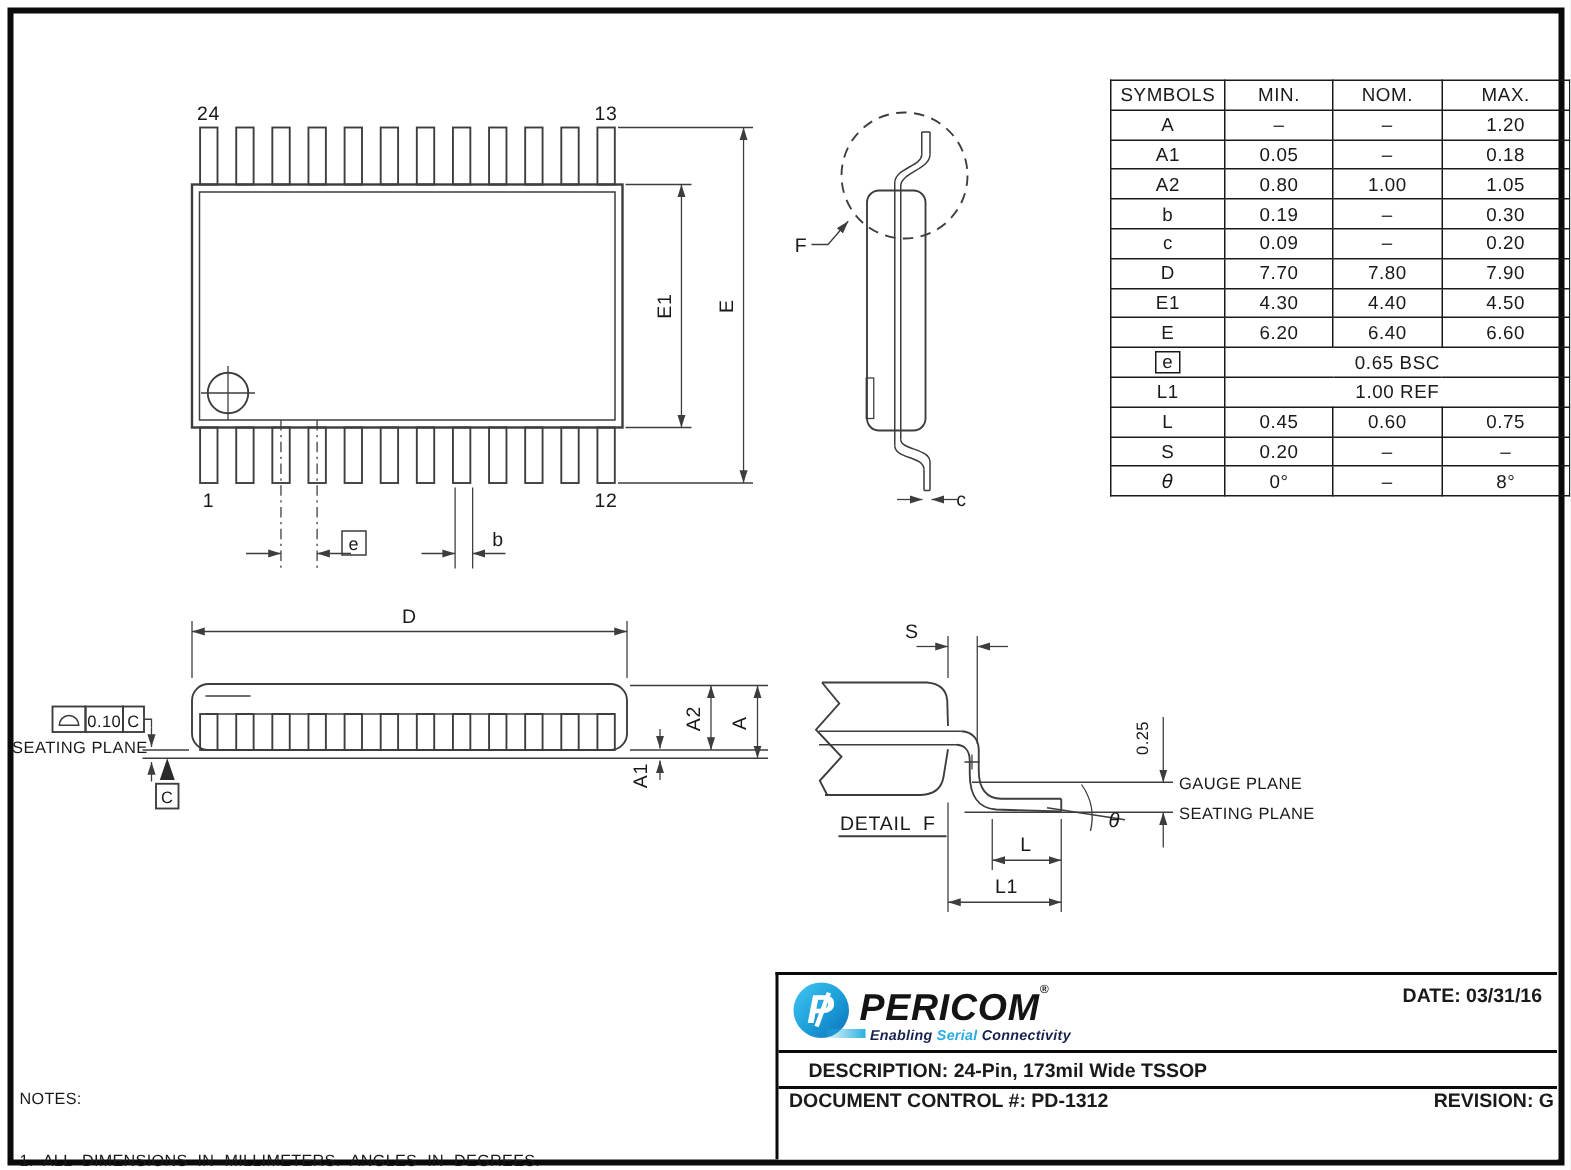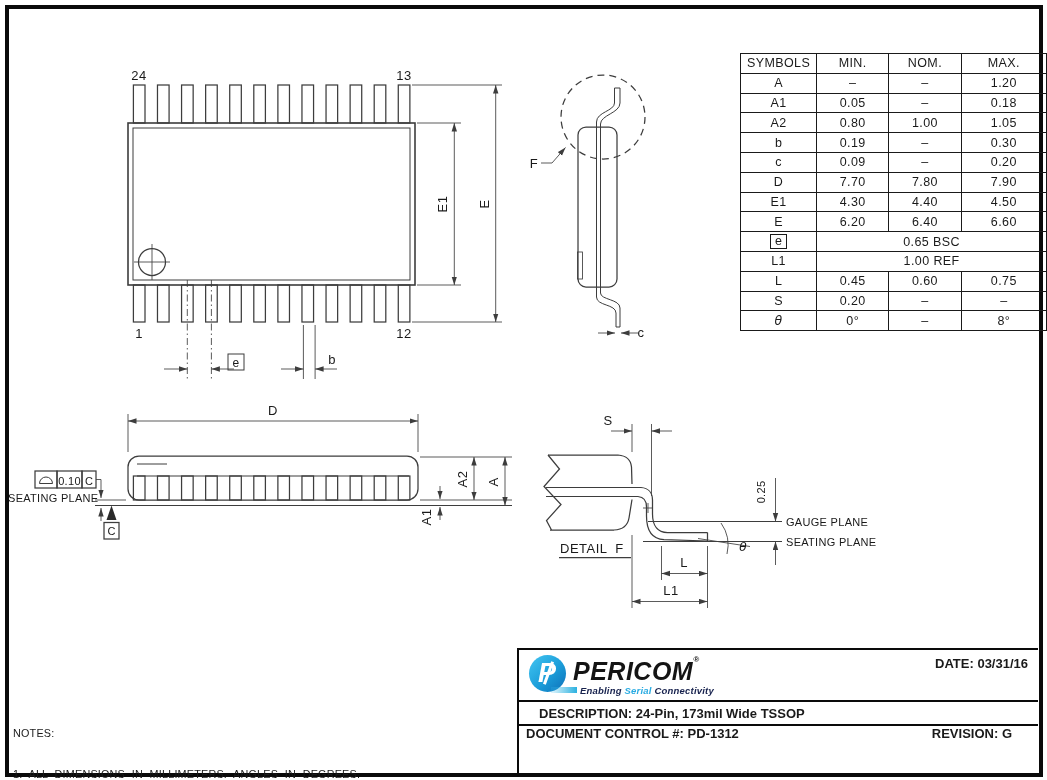--- a/index.html
+++ b/index.html
@@ -39,21 +39,21 @@
   #tblock{position:absolute;left:517px;top:648px;width:521px;height:125px;
           border-left:2px solid #0a0a0a;border-top:2px solid #0a0a0a;box-sizing:border-box;
           background:#fff;}
   #tblock .row{position:relative;box-sizing:border-box;border-top:2px solid #0a0a0a;
                font-weight:bold;font-size:13px;}
   #tblock .row1{height:50px;border-top:none;}
   #tblock .row2{height:24px;line-height:23px;padding-left:20px;}
   #tblock .row3{height:31px;line-height:30px;padding-left:7px;}
   #tblock .row4{height:18px;line-height:16px;padding-left:7px;display:flex;
                 justify-content:space-between;}
-  #tblock .row4 .rev{padding-right:26px;}
+  #tblock .row4 .rev{padding-right:2px;}
   .dateline{position:absolute;right:10px;top:6px;font-weight:bold;font-size:13px;}
 
   
   #logo{position:absolute;left:10px;top:5px;width:260px;height:42px;}
   #logo .mark{position:absolute;left:0;top:0;width:37px;height:37px;border-radius:50%;
      background:linear-gradient(135deg,#43c6f2 0%,#1b9dd9 55%,#0d6fb8 100%);}
   #logo .mark .p{position:absolute;left:9px;top:3px;color:#fff;font-weight:bold;
      font-style:italic;font-size:27px;font-family:"Liberation Sans",sans-serif;}
   #logo .mark .bolt{position:absolute;left:18px;top:6px;width:2.5px;height:24px;
      background:#fff;transform:rotate(20deg);}

